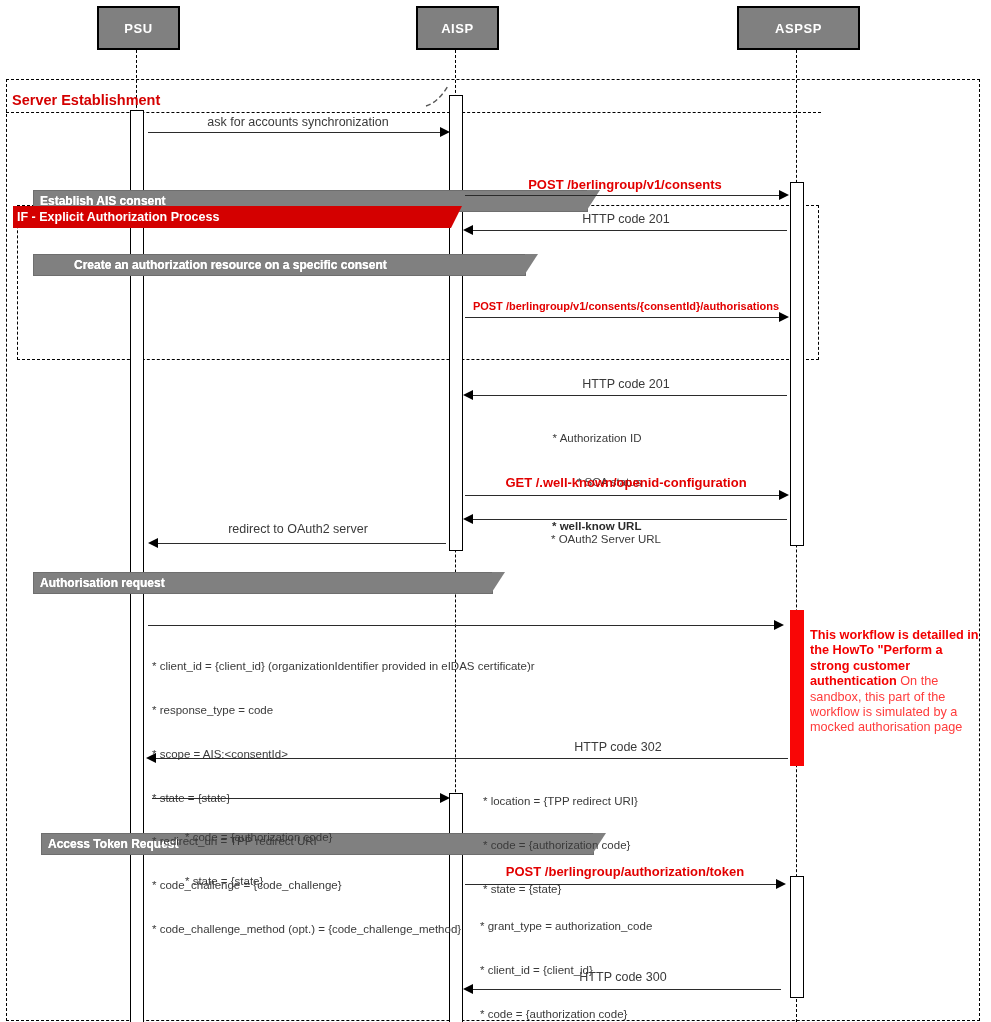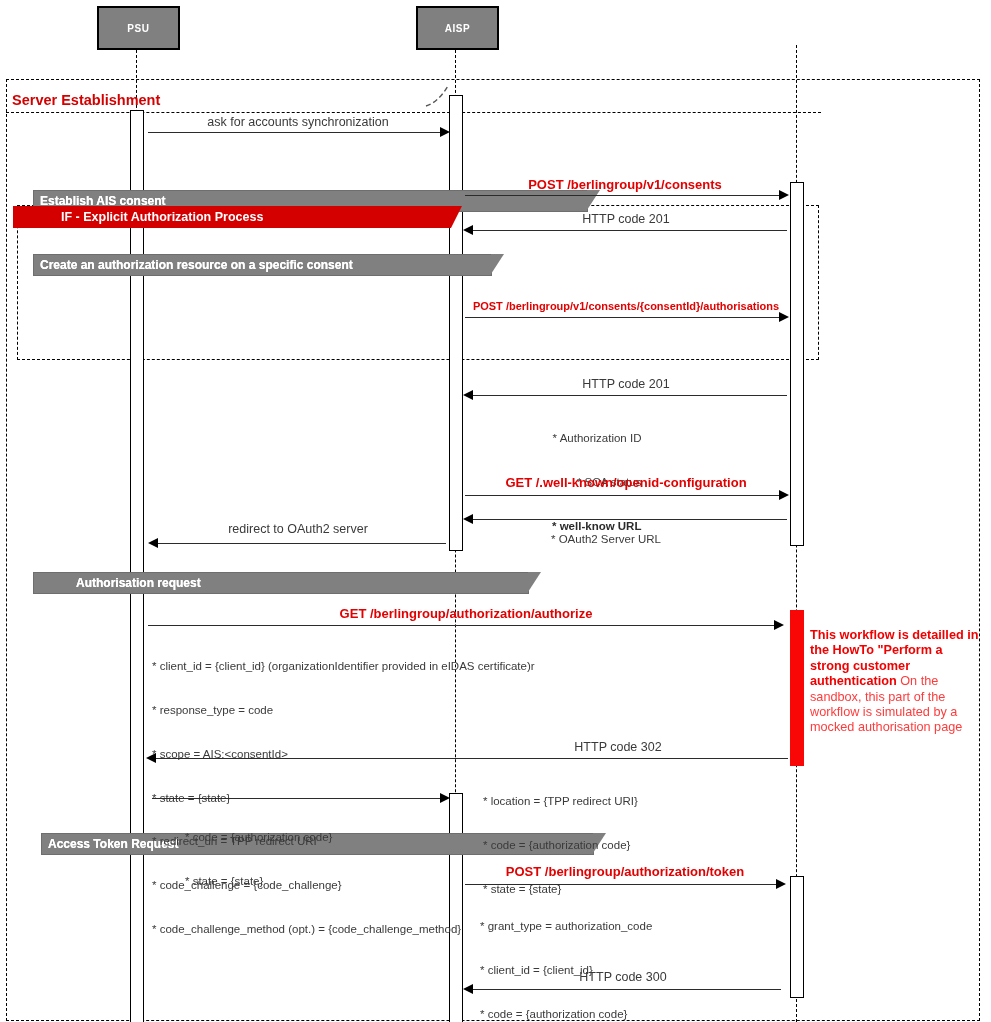--- a/index.html
+++ b/index.html
@@ -2,21 +2,21 @@
 <html><head>
 <meta charset="utf-8">
 <style>
   html,body{margin:0;padding:0;background:#ffffff;}
   body{font-family:"Liberation Sans",sans-serif;}
   #canvas{position:relative;width:991px;height:1022px;background:#fff;overflow:hidden;}
 
   
   .actor-box{position:absolute;background:#808080;border:2px solid #000;
     display:flex;align-items:center;justify-content:center;
-    color:#ffffff;font-weight:bold;font-size:10px;letter-spacing:.6px;}
+    color:#ffffff;font-weight:bold;font-size:13px;letter-spacing:.6px;}
 
   
   .lifeline{position:absolute;width:0;border-left:1.6px dashed #000;}
 
   
   .activation{position:absolute;background:#ffffff;border:1.4px solid #000;}
   .activation.red{background:#f90606;border-color:#f90606;}
 
   
   .frame{position:absolute;border:1.5px dashed #000;background:transparent;}
@@ -26,21 +26,21 @@
     display:flex;align-items:center;border:1px solid #6e6e6e;}
   .sectionbar .lbl{color:#ffffff;font-weight:bold;font-size:12px;padding-left:6px;
     white-space:nowrap;text-shadow:0 0 0 #fff;}
   .sectionbar .fold{position:absolute;right:-13px;top:-1px;width:0;height:0;
     border-left:13px solid #808080;border-bottom:20px solid transparent;}
   .sectionbar .fold-sh{position:absolute;right:-13px;top:1px;width:0;height:0;
     border-left:13px solid #4d4d4d;border-bottom:20px solid transparent;z-index:-1;}
 
   
   .ifbar{position:absolute;height:22px;background:#d40000;display:flex;align-items:center;}
-  .ifbar .lbl{color:#ffffff;font-weight:bold;font-size:12.5px;padding-left:4px;white-space:nowrap;margin-left:44px;}
+  .ifbar .lbl{color:#ffffff;font-weight:bold;font-size:12.5px;padding-left:4px;white-space:nowrap;}
   .ifbar .fold{position:absolute;right:-11px;top:0;width:0;height:0;
     border-left:11px solid #d40000;border-bottom:22px solid transparent;}
 
   
   .frame-title{position:absolute;color:#d40000;font-weight:bold;font-size:14.5px;
     white-space:nowrap;}
 
   
   .msg-line{position:absolute;height:0;border-top:1.5px solid #2b2b2b;}
   .arrow-r,.arrow-l{position:absolute;width:0;height:0;
@@ -78,20 +78,23 @@
   <div style="position:absolute;left:6px;top:112px;width:815px;height:0;border-top:1.5px dashed #000;"></div>
 
   <div class="frame" style="left:17px;top:205px;width:800px;height:153px;"></div>
 
   <div class="actor-box" style="left:97px;top:6px;width:79px;height:40px;">
     <span>PSU</span>
   </div>
   <div class="actor-box" style="left:416px;top:6px;width:79px;height:40px;">
     <span>AISP</span>
   </div>
+  <div class="actor-box" style="left:737px;top:6px;width:119px;height:40px;">
+    <span>ASPSP</span>
+  </div>
 
   <div class="activation" style="left:130px;top:110px;width:12px;height:912px;"></div>
 
   <div class="activation" style="left:449px;top:95px;width:12px;height:454px;"></div>
 
   <div class="activation" style="left:449px;top:793px;width:12px;height:228px;"></div>
 
   <div class="activation" style="left:790px;top:182px;width:12px;height:362px;"></div>
 
   <div class="activation red" style="left:790px;top:610px;width:12px;height:154px;"></div>
@@ -101,27 +104,27 @@
   <svg style="position:absolute;left:424px;top:84px;width:40px;height:24px;">
     <path d="M2,22 C10,20 18,12 24,2" stroke="#555" stroke-width="1.4" fill="none" stroke-dasharray="5,3"></path>
   </svg>
 
   <div class="sectionbar" style="left:33px;top:145px;width:553px;margin-top:45px;">
     <span class="fold-sh"></span>
       <span class="fold"></span>
     <span class="lbl">Establish AIS consent</span>
   </div>
 
-  <div class="sectionbar" style="left:33px;top:254px;width:457px;">
+  <div class="sectionbar" style="left:33px;top:254px;width:457px;padding-left:34px;">
     <span class="fold-sh"></span>
       <span class="fold"></span>
     <span class="lbl">Create an authorization resource on a specific consent</span>
   </div>
 
-  <div class="sectionbar" style="left:33px;top:572px;width:458px;padding-left:36px;">
+  <div class="sectionbar" style="left:33px;top:572px;width:458px;">
     <span class="fold-sh"></span>
       <span class="fold"></span>
     <span class="lbl">Authorisation request</span>
   </div>
 
   <div class="sectionbar" style="left:41px;top:833px;width:551px;">
     <span class="fold-sh"></span>
       <span class="fold"></span>
     <span class="lbl">Access Token Request</span>
   </div>
@@ -163,21 +166,20 @@
   <div class="arrow-r" style="left:779px;top:490px;"></div>
 
   <div class="msg-line" style="left:465px;top:519px;width:322px;"></div>
   <div class="arrow-l" style="left:463px;top:514px;"></div>
   <div class="note" style="left:551px;top:532px;">* OAuth2 Server URL</div>
 
   <div class="msg-label" style="left:152px;top:522px;width:292px;">redirect to OAuth2 server</div>
   <div class="msg-line" style="left:152px;top:543px;width:294px;"></div>
   <div class="arrow-l" style="left:148px;top:538px;"></div>
 
-  <div class="msg-label red" style="left:148px;top:606px;width:636px;">GET /berlingroup/authorization/authorize</div>
   <div class="msg-line" style="left:148px;top:625px;width:632px;"></div>
   <div class="arrow-r" style="left:774px;top:620px;"></div>
 
   <div class="note" style="left:152px;top:630px;">
     <div>* client_id = {client_id} (organizationIdentifier provided in eIDAS certificate)r</div>
     <div>* response_type = code</div>
     <div>* scope = AIS:&lt;consentId&gt;</div>
     <div>* state = {state}</div>
     <div>* redirect_uri = TPP redirect URI</div>
     <div>* code_challenge = {code_challenge}</div>

